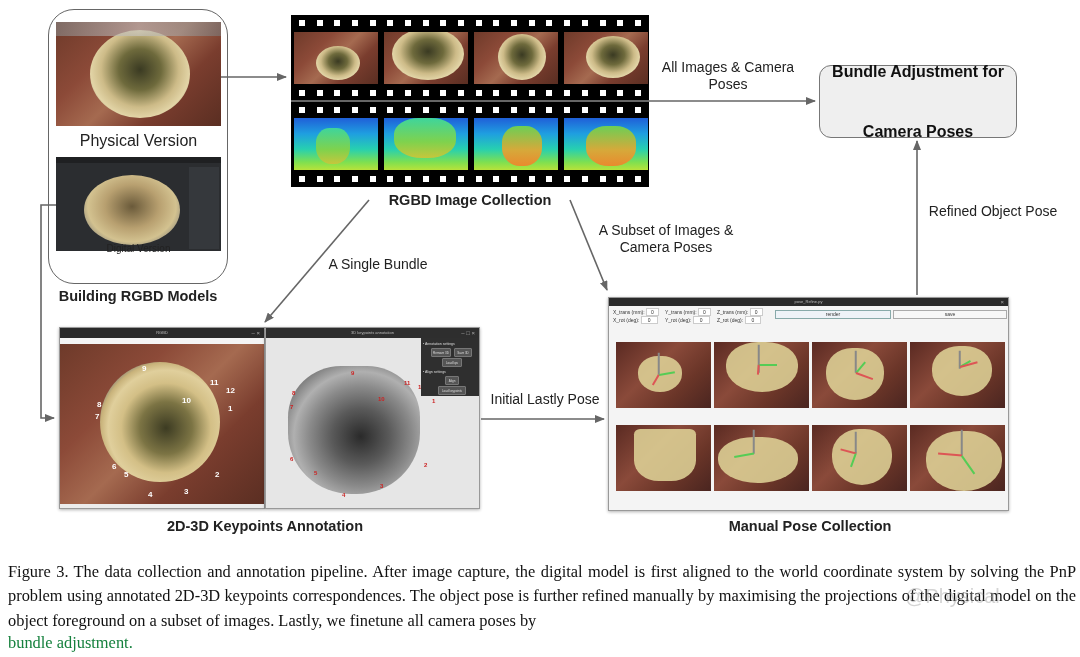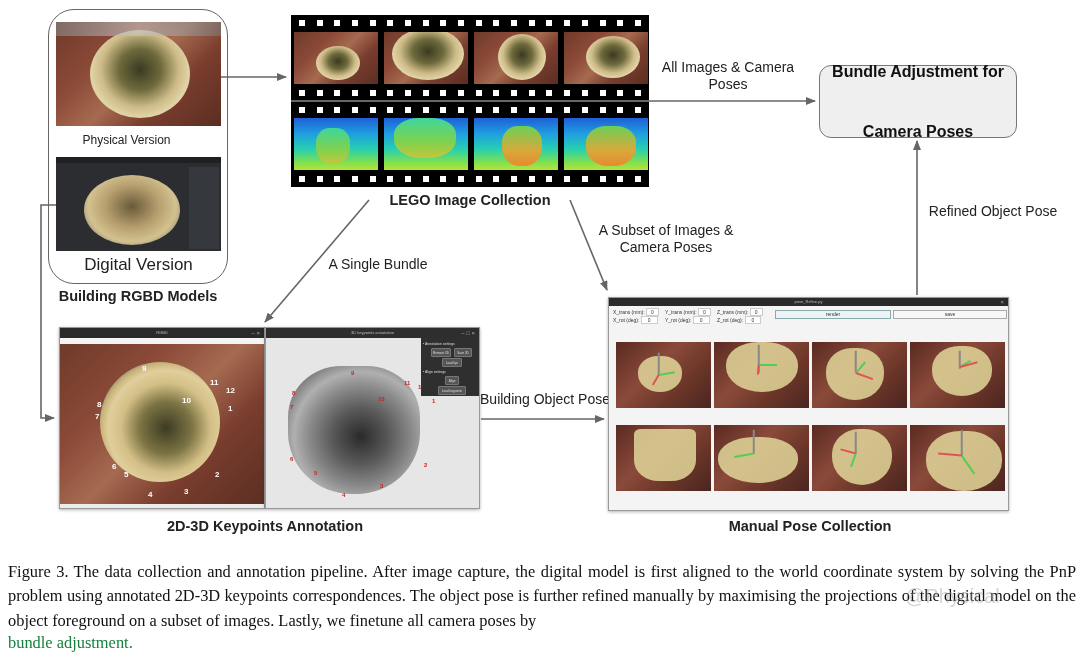--- a/index.html
+++ b/index.html
@@ -51,28 +51,28 @@
 </style>
 </head>
 <body>
 
 <div id="lego-group" class="abs"></div>
 
 <div class="abs photo" style="left:56px;top:22px;width:165px;height:104px;">
   <div class="colosseum" style="left:34px;top:8px;width:100px;height:88px;"></div>
   <div class="abs" style="left:0;top:0;width:165px;height:14px;background:linear-gradient(90deg,#8a8a8a,#c9c9c9,#7a7a7a);opacity:0.6;"></div>
 </div>
-<div class="abs label" style="left:44px;top:132px;width:165px;font-size:12px;text-align:center;">Physical Version</div>
+<div class="abs label" style="left:56px;top:132px;width:165px;font-size:16px;text-align:center;">Physical Version</div>
 
 <div class="abs digital" style="left:56px;top:157px;width:165px;height:94px;">
   <div class="abs" style="left:0;top:0;width:165px;height:6px;background:#1f2022;"></div>
   <div class="abs" style="left:133px;top:10px;width:30px;height:82px;background:#35383c;"></div>
   <div class="colosseum" style="left:28px;top:18px;width:96px;height:70px;background:radial-gradient(ellipse at 50% 45%, #6a5a3a 0%, #b8a070 40%, #d3c290 65%, #6e6e6e 88%);"></div>
 </div>
-<div class="abs label" style="left:56px;top:256px;width:165px;font-size:17px;">Digital Version</div>
+<div class="abs label" style="left:56px;top:240px;width:165px;font-size:10px;">Digital Version</div>
 <div class="abs label bold" style="left:48px;top:288px;width:180px;font-size:14.5px;">Building RGBD Models</div>
 
 <div class="abs film" style="left:291px;top:15px;width:358px;height:172px;">
   <div class="sprocket-row" style="top:3px;">
     <i class="sprocket"></i>
       <i class="sprocket"></i>
       <i class="sprocket"></i>
       <i class="sprocket"></i>
       <i class="sprocket"></i>
       <i class="sprocket"></i>
@@ -176,37 +176,37 @@
       <i class="sprocket"></i>
       <i class="sprocket"></i>
       <i class="sprocket"></i>
       <i class="sprocket"></i>
       <i class="sprocket"></i>
       <i class="sprocket"></i>
       <i class="sprocket"></i>
       <i class="sprocket"></i>
   </div>
 </div>
-<div class="abs label bold" style="left:340px;top:192px;width:260px;font-size:14.5px;">LEGO Image Collection</div>
+<div class="abs label bold" style="left:340px;top:192px;width:260px;font-size:14.5px;">RGBD Image Collection</div>
 
 <div id="bundle-box" class="abs">
   <span>Bundle Adjustment for</span>
   <span>Camera Poses</span>
 </div>
 
 <div class="abs label" style="left:648px;top:59px;width:160px;">
   <div>All Images &amp; Camera</div>
   <div>Poses</div>
 </div>
 <div class="abs label" style="left:318px;top:256px;width:120px;">A Single Bundle</div>
 <div class="abs label" style="left:586px;top:222px;width:160px;">
   <div>A Subset of Images &amp;</div>
   <div>Camera Poses</div>
 </div>
-<div class="abs label" style="left:480px;top:391px;width:130px;">Building Object Pose</div>
+<div class="abs label" style="left:480px;top:391px;width:130px;">Initial Lastly Pose</div>
 <div class="abs label" style="left:918px;top:203px;width:150px;">Refined Object Pose</div>
 
 <div class="abs win" style="left:59px;top:327px;width:206px;height:182px;">
   <div class="win-title"><span>RGBD</span><span class="win-ctl">– ×</span></div>
   <div class="abs photo" style="left:0;top:16px;width:206px;height:160px;">
     <div class="colosseum" style="left:40px;top:18px;width:120px;height:120px;background:radial-gradient(ellipse at 55% 55%, #3c3b22 0%, #7c7444 28%, #d3bf86 48%, #e0cf9c 62%, #c8b27a 70%, #777 78%, #666 92%);"></div>
     <span class="kp" style="left:82px;top:20px;">9</span>
     <span class="kp" style="left:150px;top:34px;">11</span>
     <span class="kp" style="left:166px;top:42px;">12</span>
     <span class="kp" style="left:122px;top:52px;">10</span>

